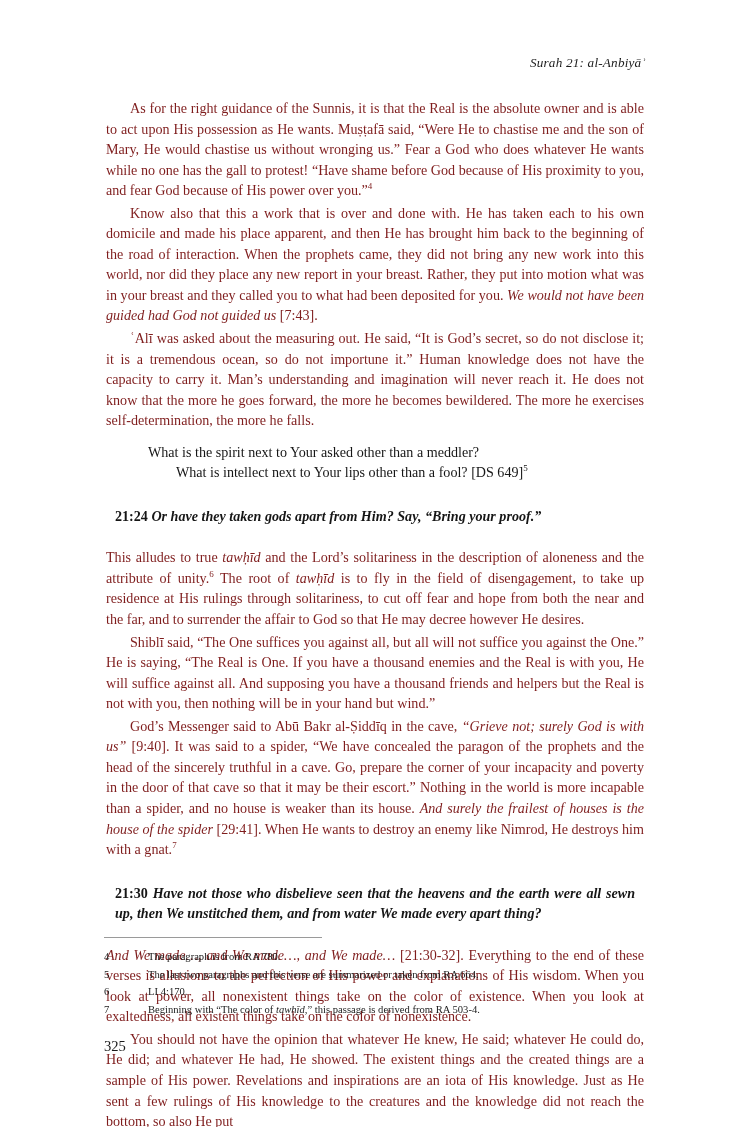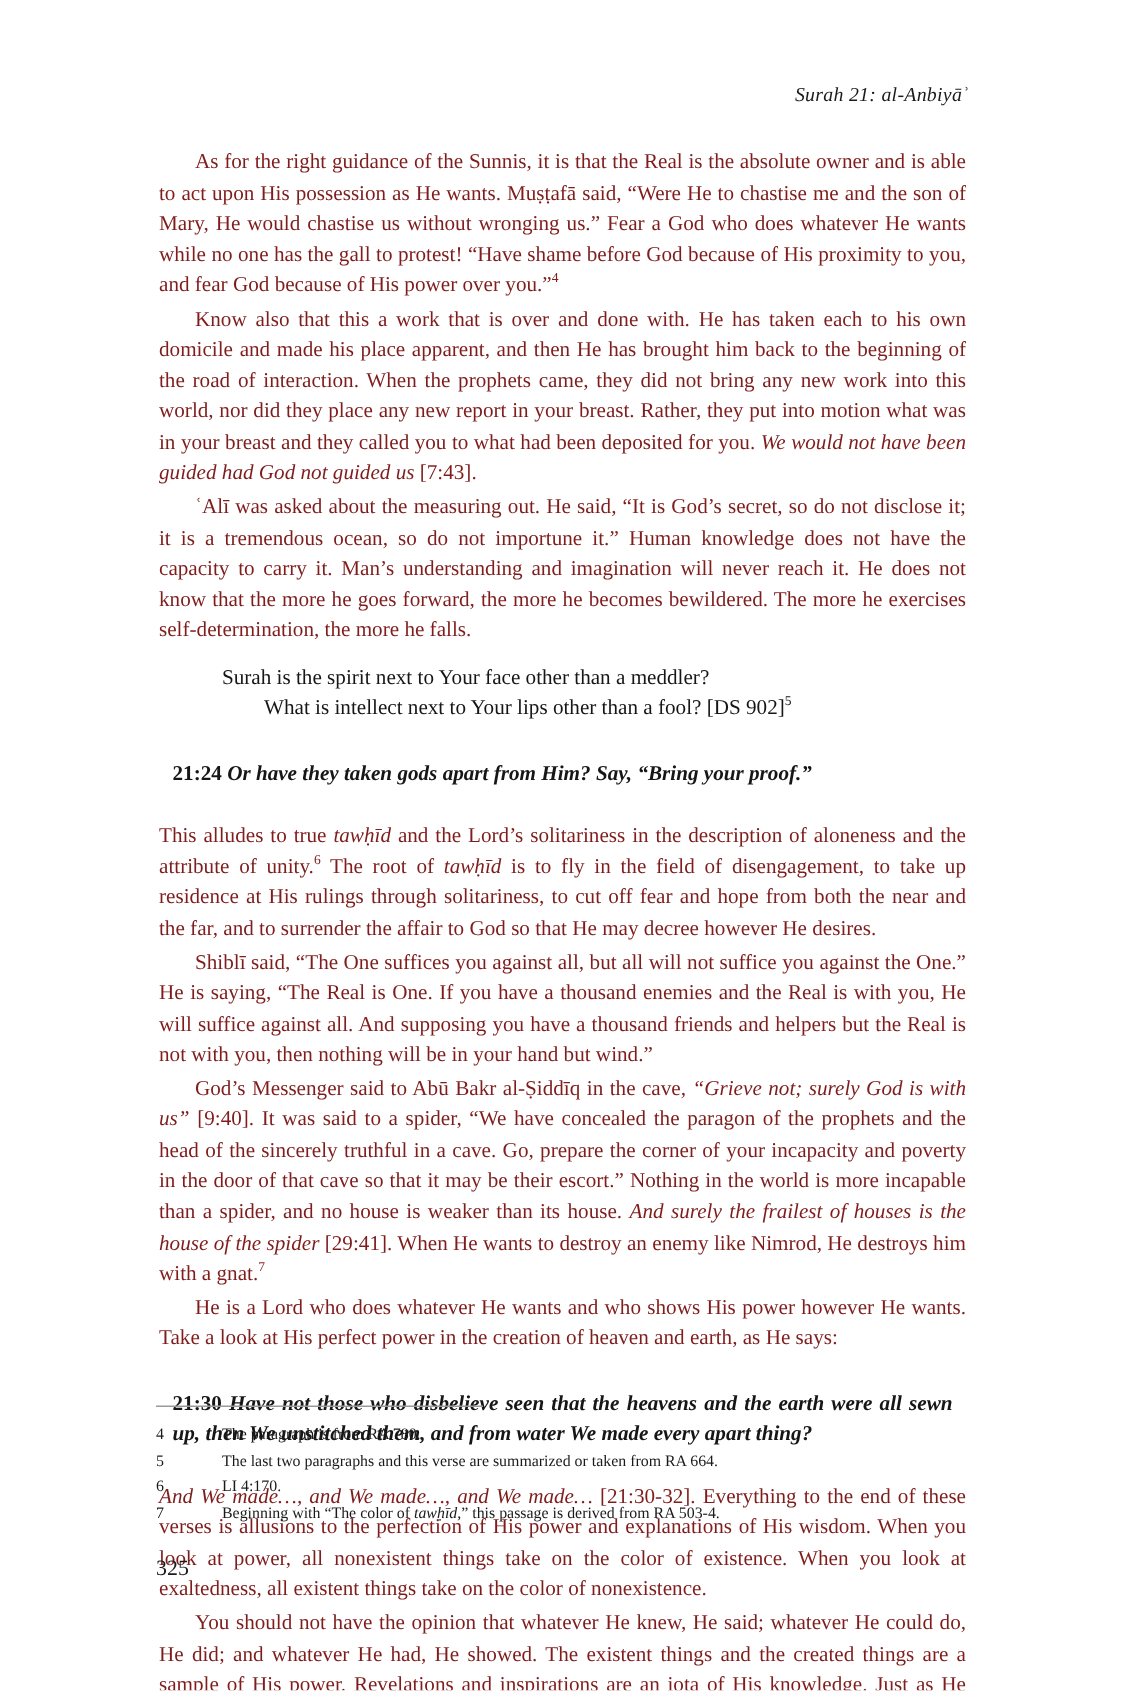--- a/index.html
+++ b/index.html
@@ -139,33 +139,32 @@
 
   <div class="body-block">
 
     <p class="para indent"><span>As for the right guidance of the Sunnis, it is that the Real is the absolute owner and is able to act upon His possession as He wants.  Muṣṭafā said, “Were He to chastise me and the son of Mary, He would chastise us without wronging us.”  Fear a God who does whatever He wants while no one has the gall to protest!  “Have shame before God because of His proximity to you, and fear God because of His power over you.”</span><sup class="fn">4</sup></p>
 
     <p class="para indent"><span>Know also that this a work that is over and done with.  He has taken each to his own domicile and made his place apparent, and then He has brought him back to the beginning of the road of interaction.  When the prophets came, they did not bring any new work into this world, nor did they place any new report in your breast. Rather, they put into motion what was in your breast and they called you to what had been deposited for you. </span><span class="ital">We would not have been guided had God not guided us</span><span> [7:43].</span></p>
 
     <p class="para indent"><span>ʿAlī was asked about the measuring out.  He said, “It is God’s secret, so do not disclose it; it is a tremendous ocean, so do not importune it.”  Human knowledge does not have the capacity to carry it.  Man’s understanding and imagination will never reach it.  He does not know that the more he goes forward, the more he becomes bewildered.  The more he exercises self-determination, the more he falls.</span></p>
 
     <div class="poem">
-      <div class="poem-line poem-line-1">Surah is the spirit next to Your face other than a meddler?</div>
-      <div class="poem-line poem-line-2"><span>What is intellect next to Your lips other than a fool? [DS 902]</span><sup class="fn">5</sup></div>
+      <div class="poem-line poem-line-1">What is the spirit next to Your asked other than a meddler?</div>
+      <div class="poem-line poem-line-2"><span>What is intellect next to Your lips other than a fool? [DS 649]</span><sup class="fn">5</sup></div>
     </div>
 
     <p class="verse-head"><span class="verse-num"></span><span class="verse-num">21:24</span> <span class="verse-text">Or have they taken gods apart from Him?  Say, “Bring your proof.”</span></p>
 
     <p class="para noindent"><span>This alludes to true </span><span class="ital">tawḥīd</span><span> and the Lord’s solitariness in the description of aloneness and the attribute of unity.</span><sup class="fn">6</sup><span>  The root of </span><span class="ital">tawḥīd</span><span> is to fly in the field of disengagement, to take up residence at His rulings through solitariness, to cut off fear and hope from both the near and the far, and to surrender the affair to God so that He may decree however He desires.</span></p>
 
     <p class="para indent"><span>Shiblī said, “The One suffices you against all, but all will not suffice you against the One.” He is saying, “The Real is One.  If you have a thousand enemies and the Real is with you, He will suffice against all.  And supposing you have a thousand friends and helpers but the Real is not with you, then nothing will be in your hand but wind.”</span></p>
 
     <p class="para indent"><span>God’s Messenger said to Abū Bakr al-Ṣiddīq in the cave, </span><span class="ital">“Grieve not; surely God is with us”</span><span> [9:40].  It was said to a spider, “We have concealed the paragon of the prophets and the head of the sincerely truthful in a cave.  Go, prepare the corner of your incapacity and poverty in the door of that cave so that it may be their escort.”  Nothing in the world is more incapable than a spider, and no house is weaker than its house. </span><span class="ital">And surely the frailest of houses is the house of the spider</span><span> [29:41]. When He wants to destroy an enemy like Nimrod, He destroys him with a gnat.</span><sup class="fn">7</sup></p>
 
-    <p class="para indent"><span>He is a Lord who does whatever He wants and who shows His power however He wants.  Take a look at His perfect power in the creation of heaven and earth, as He says:</span></p>
 
     <p class="verse-head"><span class="verse-num">21:30</span> <span class="verse-text">Have not those who disbelieve seen that the heavens and the earth were all sewn up, then We unstitched them, and from water We made every apart thing?</span></p>
 
     <p class="para noindent"><span class="ital">And We made…, and We made…, and We made…</span><span>  [21:30-32].  Everything to the end of these verses is allusions to the perfection of His power and explanations of His wisdom.  When you look at power, all nonexistent things take on the color of existence.  When you look at exaltedness, all existent things take on the color of nonexistence.</span></p>
 
     <p class="para indent"><span>You should not have the opinion that whatever He knew, He said; whatever He could do, He did; and whatever He had, He showed.  The existent things and the created things are a sample of His power.  Revelations and inspirations are an iota of His knowledge.  Just as He sent a few rulings of His knowledge to the creatures and the knowledge did not reach the bottom, so also He put</span></p>
 
   </div>
 
   <div class="footnotes">

